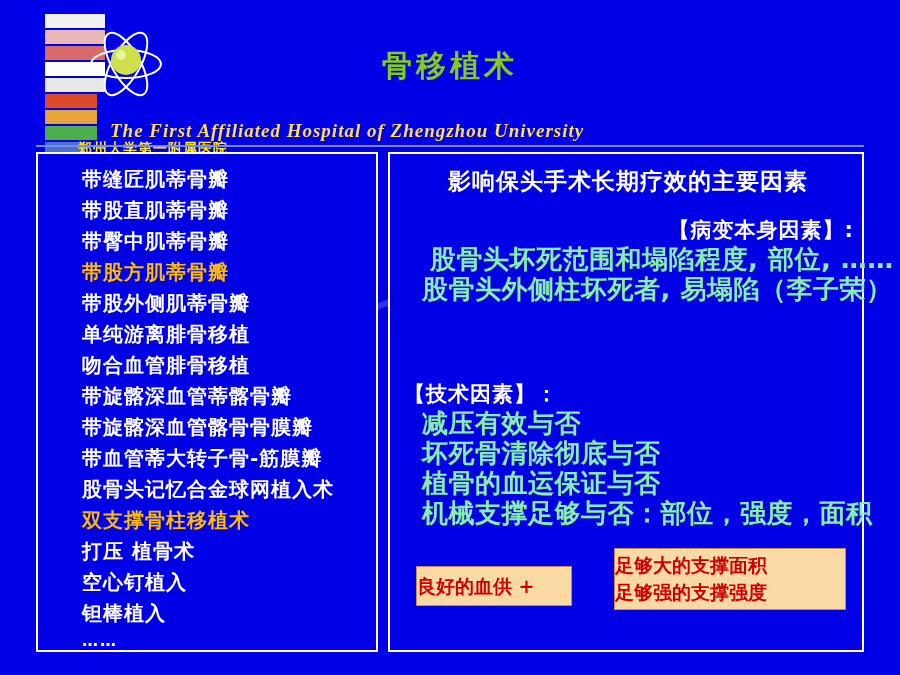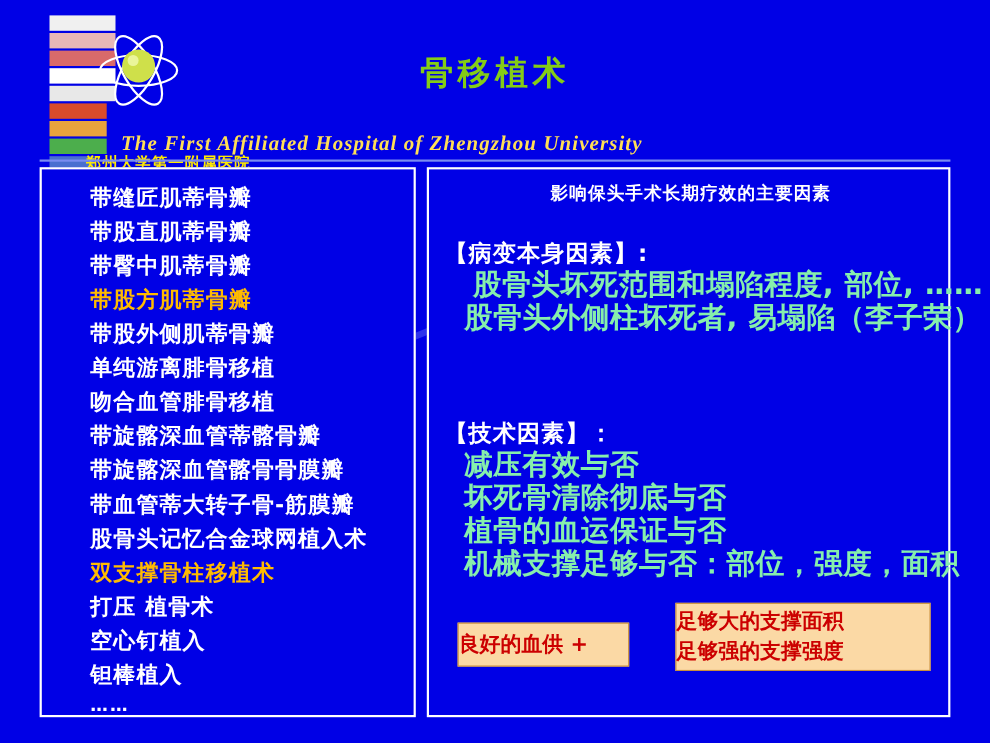--- a/index.html
+++ b/index.html
@@ -116,21 +116,21 @@
     line-height: 24px;
   }
 
   
   .r-title {
     position: absolute;
     left: 0; top: 12px;
     width: 476px;
     text-align: center;
     color: #ffffff;
-    font-size: 16px;
+    font-size: 23px;
     font-weight: bold;
     letter-spacing: 1px;
   }
   .r-block { position: absolute; left: 14px; width: 450px; }
   .r-head {
     color: #ffffff;
     font-size: 21px;
     font-weight: bold;
     letter-spacing: 1px;
     white-space: nowrap;
@@ -240,21 +240,21 @@
       <div class="list-item">打压 植骨术</div>
       <div class="list-item">空心钉植入</div>
       <div class="list-item">钽棒植入</div>
       <div class="list-item dots">……</div>
     </div>
   </div>
 
   <div class="panel panel-right">
     <div class="r-title">影响保头手术长期疗效的主要因素</div>
 
-    <div class="r-block" style="top:62px;">
+    <div class="r-block" style="top:62px;text-align:right;">
       <div class="r-head">【病变本身因素】:</div>
       <div class="r-line indent1">股骨头坏死范围和塌陷程度, 部位, ……</div>
       <div class="r-line indent2">股骨头外侧柱坏死者, 易塌陷（李子荣）</div>
     </div>
 
     <div class="r-block" style="top:205px;margin-top:21px;">
       <div class="r-head">【技术因素】：</div>
       <div class="r-line indent2">减压有效与否</div>
       <div class="r-line indent2">坏死骨清除彻底与否</div>
       <div class="r-line indent2">植骨的血运保证与否</div>

